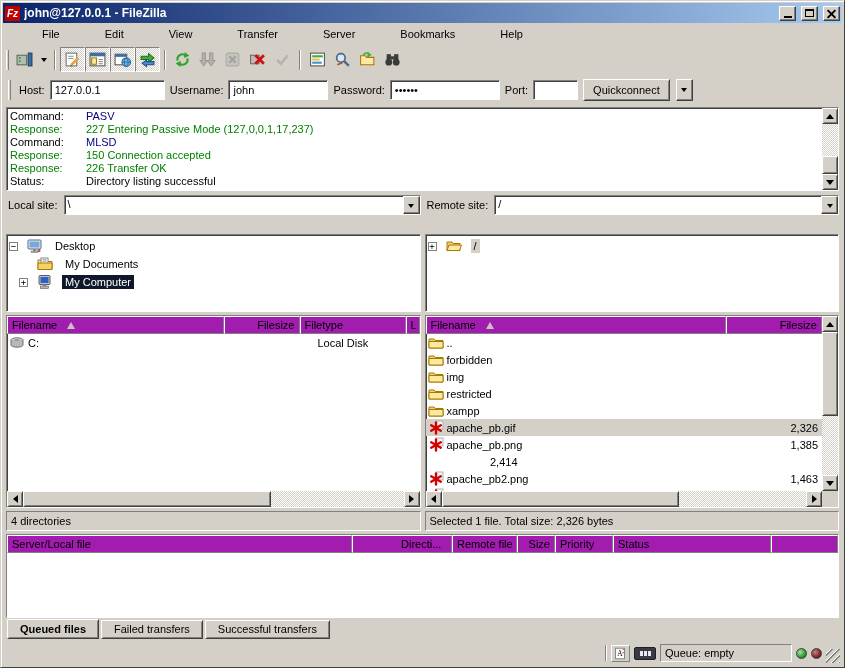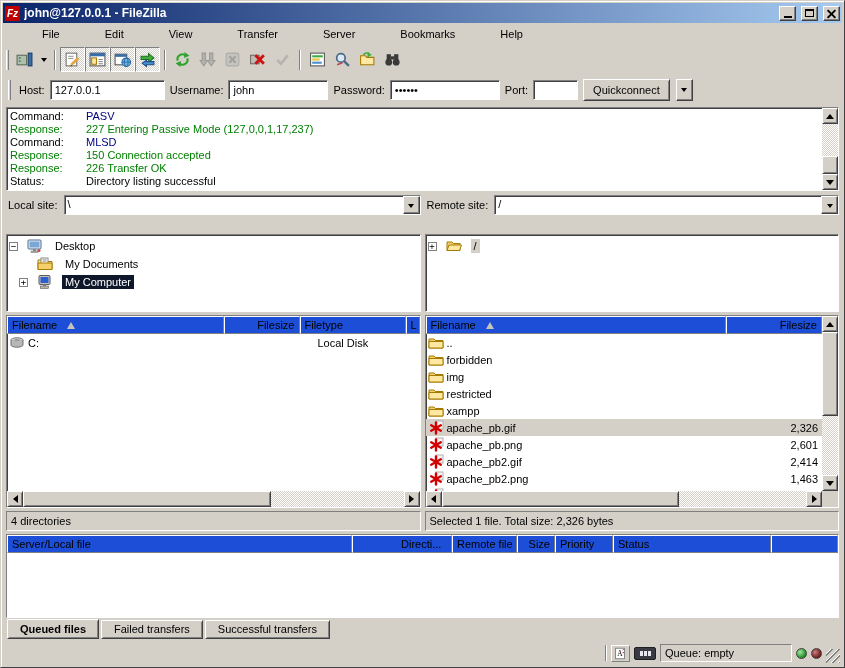--- a/index.html
+++ b/index.html
@@ -157,21 +157,21 @@
   .tlabel { padding: 1px 3px; white-space: nowrap; }
   .trow.selected .tlabel { background: #0f172a; color: #fff; }
   .trow.gray-sel .tlabel { background: #d4d0c8; }
   
   .listbox { flex: 1 1 auto; min-height: 0; background: #fff;
     border: 1px solid; border-color: #808080 #fff #fff #808080; box-shadow: inset 1px 1px 0 #404040;
     display: grid; }
   .panel.local  .listbox { grid-template-columns: 1fr; grid-template-rows: 18px 1fr 16px; }
   .panel.remote .listbox { grid-template-columns: 1fr 16px; grid-template-rows: 18px 1fr 16px; }
   .lheader { display: flex; overflow: hidden; }
-  .hcell { background: #1d4ed8; border: 1px solid; border-color: #fff #808080 #808080 #fff;
+  .hcell { background: #a21caf; border: 1px solid; border-color: #fff #808080 #808080 #fff;
     padding: 2px 4px; white-space: nowrap; overflow: hidden; display: flex; align-items: center; gap: 10px; }
   .hcell.right { justify-content: flex-end; }
   .sort-asc { width: 0; height: 0; border-left: 4px solid transparent; border-right: 4px solid transparent;
     border-bottom: 7px solid #c8c4bc; }
   .lbody { overflow: hidden; }
   .lrow { display: flex; align-items: center; height: 17px; white-space: nowrap; }
   .lrow.selected { background: #d4d0c8; }
   .lcell { padding: 0 4px; overflow: hidden; }
   .lcell.name { display: flex; align-items: center; gap: 3px; flex: 1 1 auto; min-width: 0; padding-left: 2px; }
   .ficon { width: 16px; height: 16px; flex: 0 0 16px; }
@@ -673,39 +673,24 @@
                     <g stroke="#d40000" stroke-width="2.4" stroke-linecap="round">
                       <line x1="8" y1="2.5" x2="8" y2="13.5"></line>
                       <line x1="3.2" y1="5.25" x2="12.8" y2="10.75"></line>
                       <line x1="12.8" y1="5.25" x2="3.2" y2="10.75"></line>
                     </g>
                   </svg>
 
               </span>
                 <span>apache_pb.png</span>
               </span>
-              <span class="lcell w-size">2,601</span>
+              <span class="lcell w-size">1,385</span>
             </div>
 
             <div class="lrow image">
-              <span class="lcell name w-name">
-                <span class="ficon">
-
-                <svg class="i-image" viewBox="0 0 16 16">
-                    <rect x="8" y="1" width="7" height="8" fill="#f4f4f4" stroke="#b0b0b0"></rect>
-                    <g stroke="#d40000" stroke-width="2.4" stroke-linecap="round">
-                      <line x1="8" y1="2.5" x2="8" y2="13.5"></line>
-                      <line x1="3.2" y1="5.25" x2="12.8" y2="10.75"></line>
-                      <line x1="12.8" y1="5.25" x2="3.2" y2="10.75"></line>
-                    </g>
-                  </svg>
-
-              </span>
-                <span>apache_pb2.gif</span>
-              </span>
               <span class="lcell w-size">2,414</span>
             </div>
 
             <div class="lrow image">
               <span class="lcell name w-name">
                 <span class="ficon">
 
                 <svg class="i-image" viewBox="0 0 16 16">
                     <rect x="8" y="1" width="7" height="8" fill="#f4f4f4" stroke="#b0b0b0"></rect>
                     <g stroke="#d40000" stroke-width="2.4" stroke-linecap="round">

